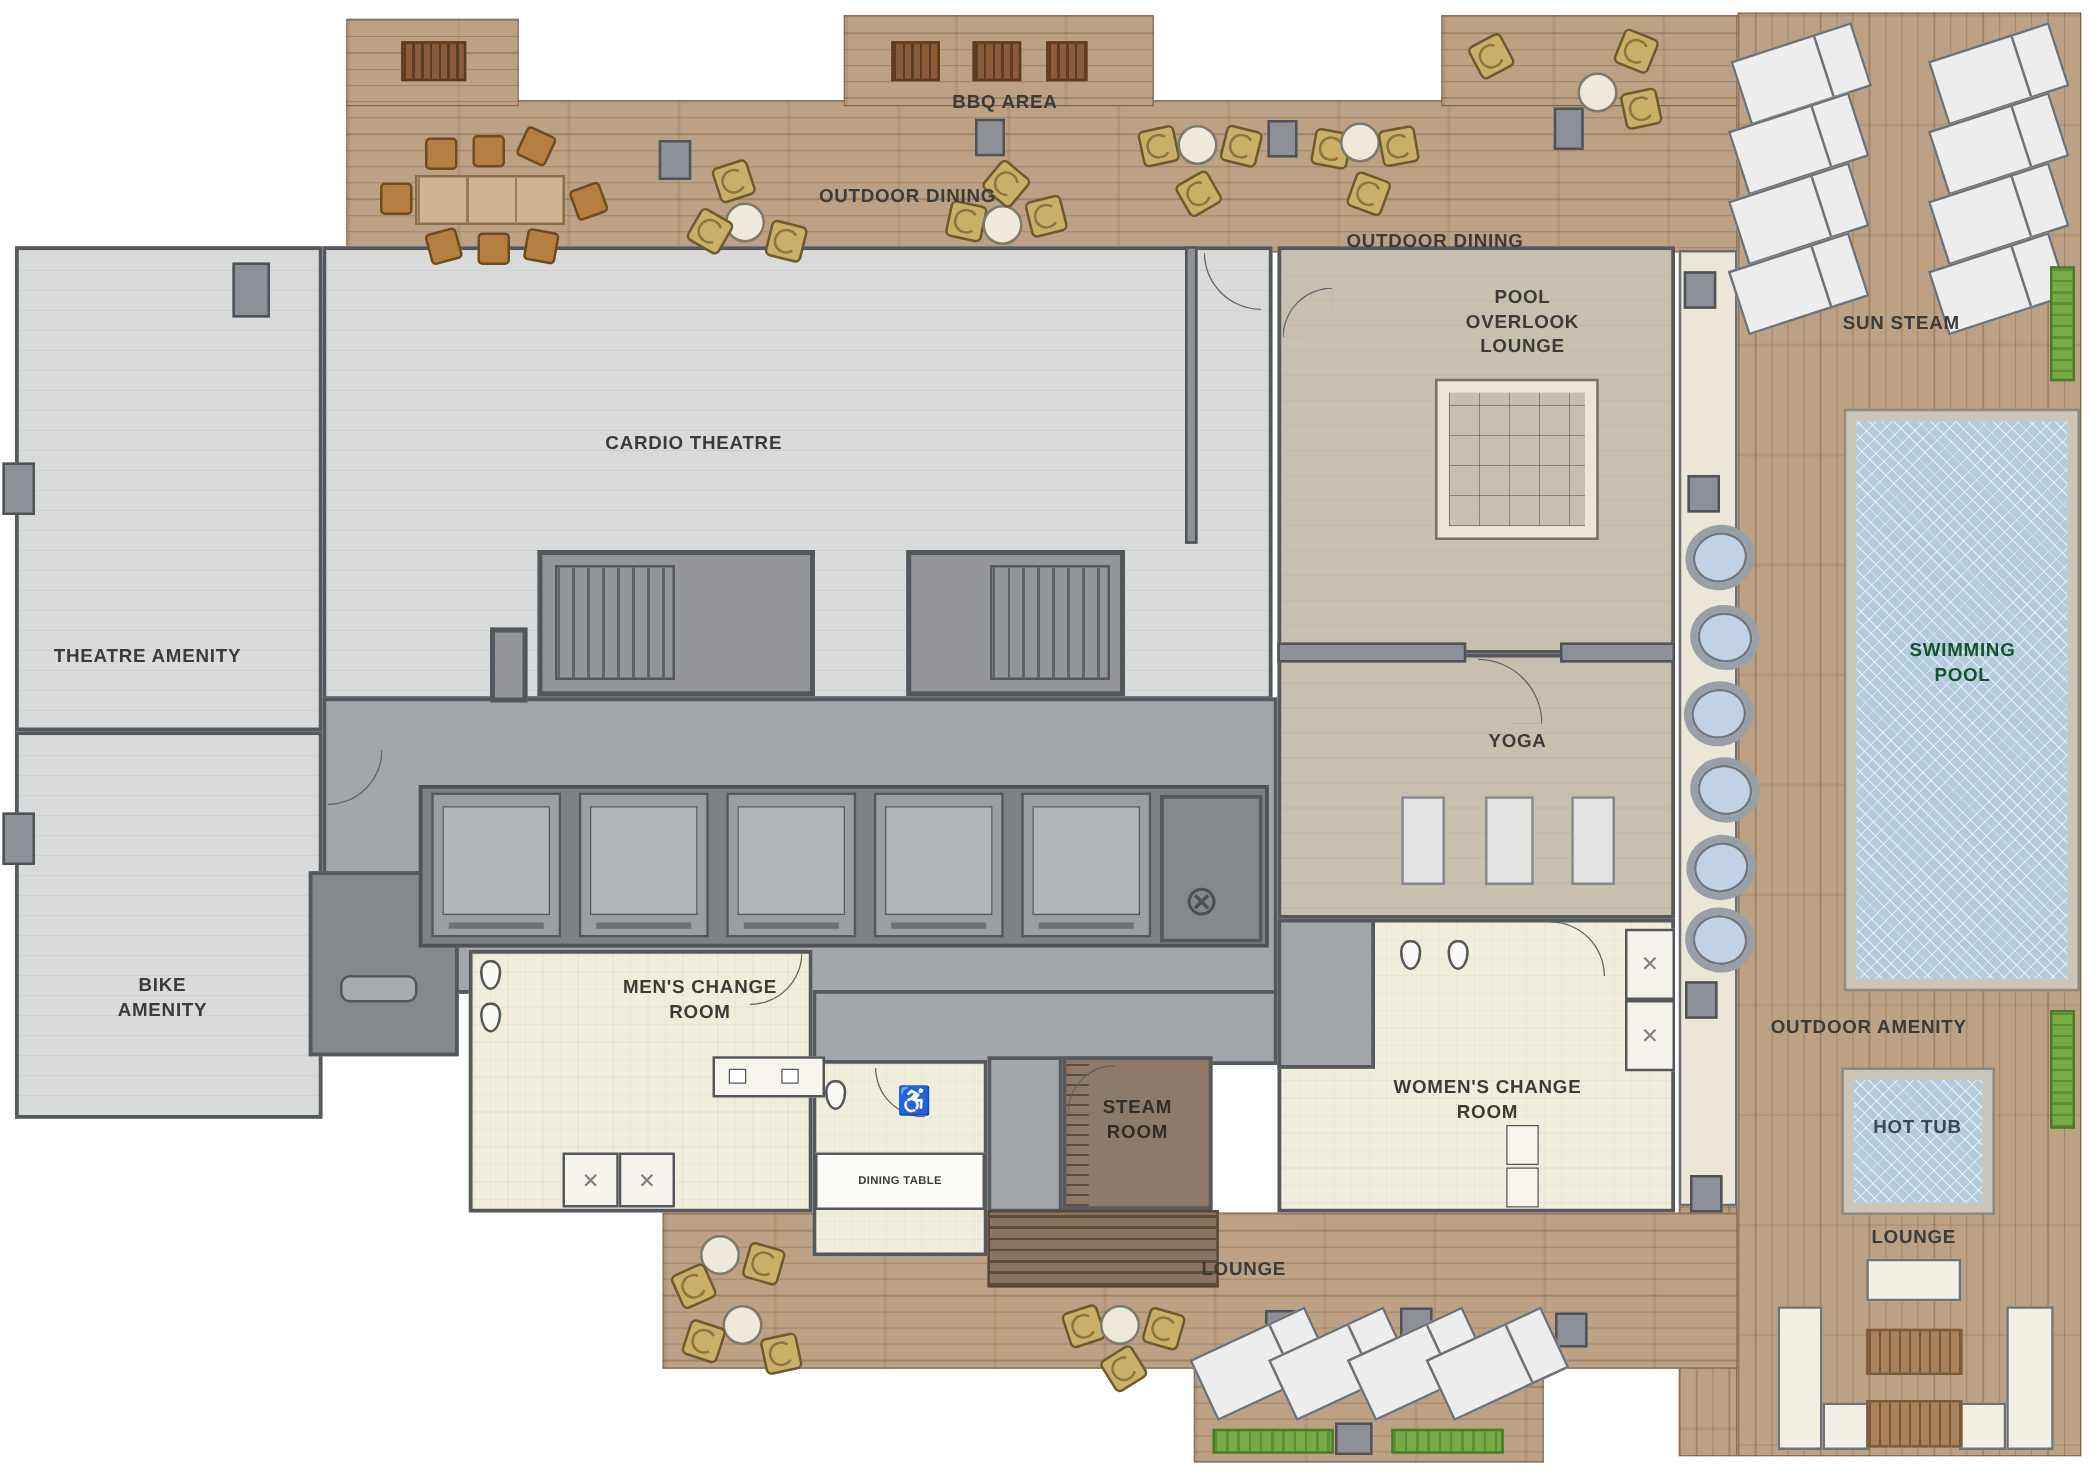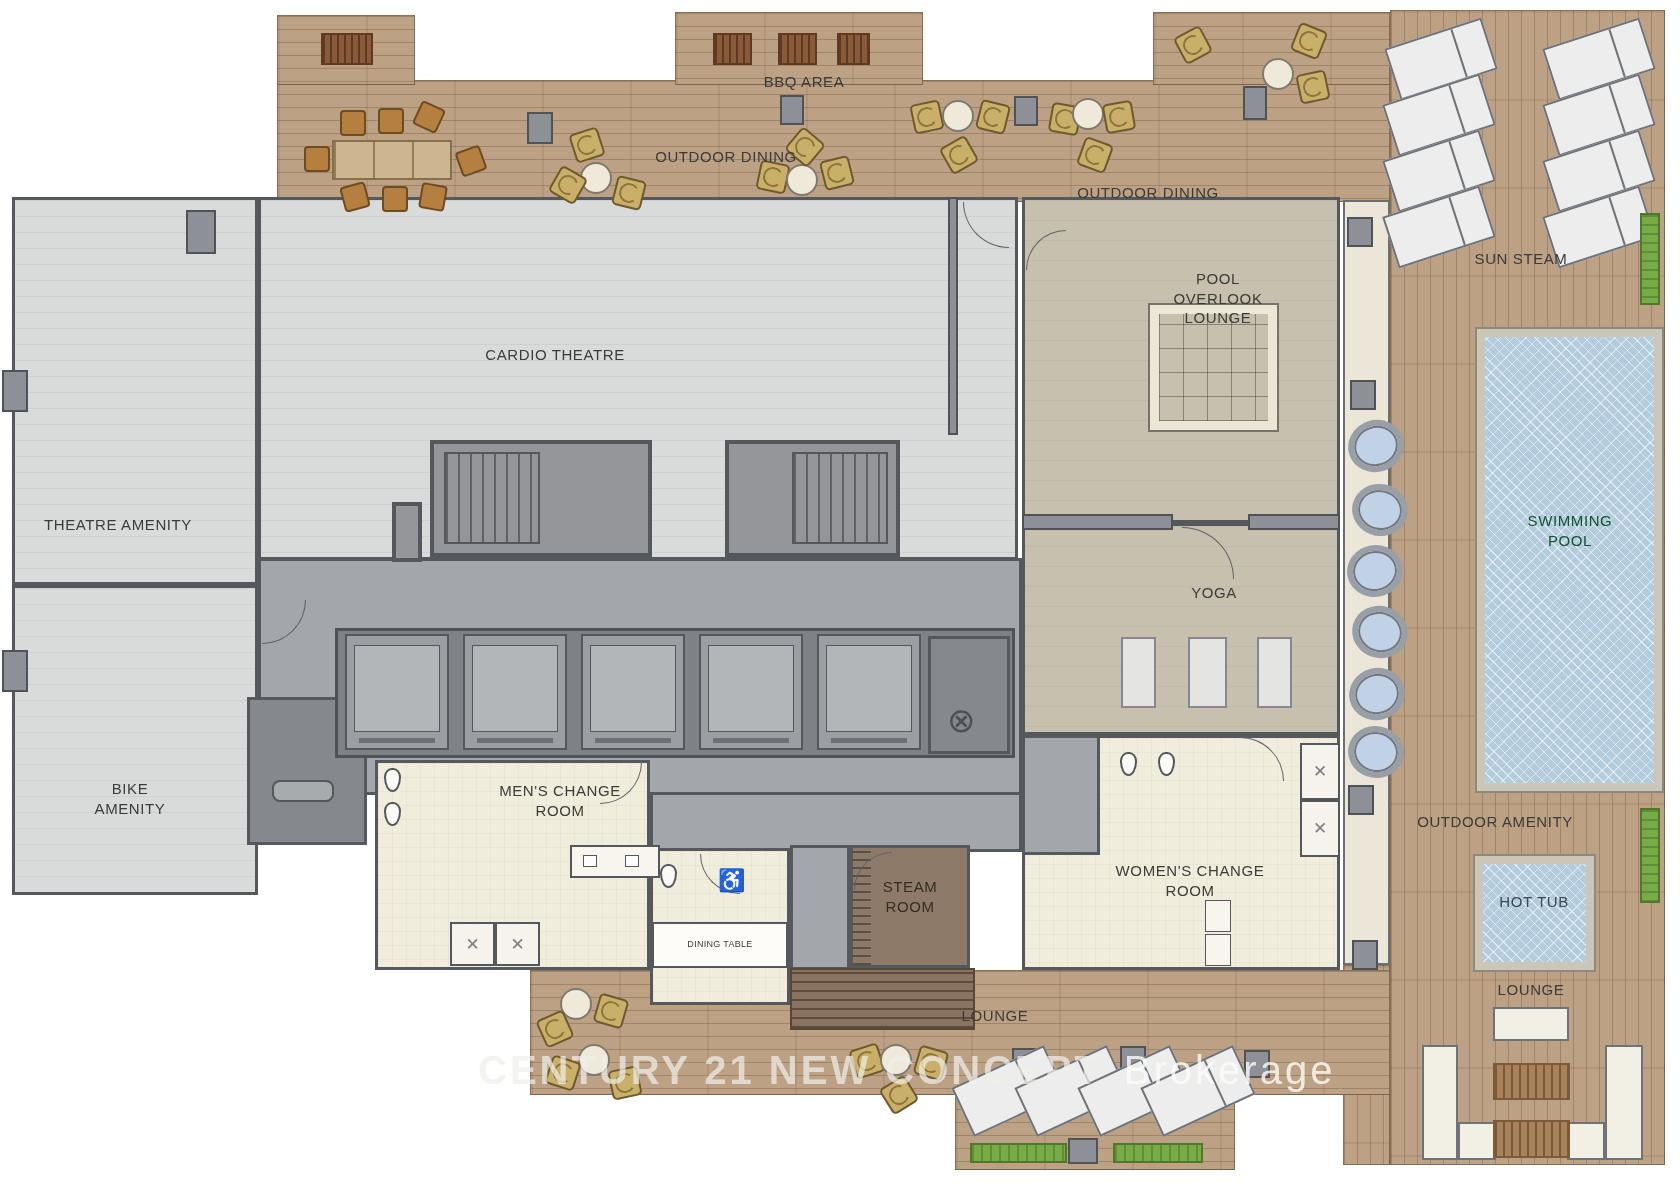--- a/index.html
+++ b/index.html
@@ -23,21 +23,21 @@
   .stairroom{position:absolute;background:#94969a;border:4px solid #54575b;box-sizing:border-box;}
   .stairs{position:absolute;background:repeating-linear-gradient(90deg,#5f6266 0 2px,transparent 2px 12px);border:2px solid #54575b;box-sizing:border-box;}
   .band{position:absolute;background:#7e8185;border:3px solid #4f5256;box-sizing:border-box;}
   .car{position:absolute;background:#9b9ea2;border:2px solid #54575b;box-sizing:border-box;}
   .car::after{content:"";position:absolute;left:7px;right:7px;top:9px;bottom:16px;background:#b3b6b9;border:1px solid #54575b;}
   .car::before{content:"";position:absolute;left:12px;right:12px;bottom:5px;height:5px;background:#6d7074;}
   .pcol{position:absolute;background:#8d9197;border:2px solid #4f5256;box-sizing:border-box;}
   .door{position:absolute;border:1.6px solid #5f6266;border-top:none;border-right:none;border-radius:0 0 0 100%;box-sizing:border-box;}
   
   .lbl{position:absolute;transform:translate(-50%,-50%);font-size:15px;color:#3b3b39;letter-spacing:.6px;
-       white-space:pre-line;text-align:center;line-height:1.3;z-index:40;}
+       white-space:pre-line;text-align:center;line-height:1.3;z-index:40;font-weight:bold;}
   .lbl-tiny{font-size:9px;letter-spacing:.3px;}
   .watermark{position:absolute;z-index:60;font-size:40px;font-weight:bold;letter-spacing:3px;
              color:rgba(238,238,233,.72);white-space:nowrap;}
   .watermark .wm2{color:rgba(252,252,249,.8);font-weight:normal;padding-left:22px;}
   
   .water{position:absolute;background-color:#b3ccdd;border:8px solid #ccc6b8;outline:2px solid #8e897d;box-sizing:border-box;
          background-image:repeating-linear-gradient(45deg,rgba(255,255,255,.55) 0 1px,transparent 1px 7px),
                           repeating-linear-gradient(-45deg,rgba(255,255,255,.45) 0 1px,transparent 1px 9px);}
   
   .lounger{position:absolute;width:102px;height:54px;background:#ecedec;border:2px solid #6f7377;box-sizing:border-box;}
@@ -270,21 +270,21 @@
   <div class="lounger" style="left:958px;top:1064px;transform:rotate(-25deg);"></div>
   <div class="lounger" style="left:1021px;top:1064px;transform:rotate(-25deg);"></div>
   <div class="lounger" style="left:1084px;top:1064px;transform:rotate(-25deg);"></div>
   <div class="lounger" style="left:1147px;top:1064px;transform:rotate(-25deg);"></div>
   <div class="planter" style="left:970px;top:1143px;width:97px;height:20px;"></div>
   <div class="planter" style="left:1113px;top:1143px;width:90px;height:20px;"></div>
 
   <div class="lbl" style="left:804px;top:82px;">BBQ AREA</div>
   <div class="lbl" style="left:726px;top:157px;">OUTDOOR DINING</div>
   <div class="lbl" style="left:1148px;top:193px;">OUTDOOR DINING</div>
-  <div class="lbl" style="left:1218px;top:258px;margin-top:40px;">POOL
+  <div class="lbl" style="left:1218px;top:258px;">POOL
 OVERLOOK
 LOUNGE</div>
   <div class="lbl" style="left:1521px;top:259px;">SUN STEAM</div>
   <div class="lbl" style="left:555px;top:355px;">CARDIO THEATRE</div>
   <div class="lbl" style="left:118px;top:525px;">THEATRE AMENITY</div>
   <div class="lbl" style="left:1570px;top:530px;color:#14532d;z-index:41;">SWIMMING POOL</div>
   <div class="lbl" style="left:1214px;top:593px;">YOGA</div>
   <div class="lbl" style="left:130px;top:798px;">BIKE
 AMENITY</div>
   <div class="lbl" style="left:560px;top:800px;">MEN'S CHANGE
@@ -292,17 +292,14 @@
   <div class="lbl" style="left:910px;top:896px;color:#332d25;z-index:41;">STEAM
 ROOM</div>
   <div class="lbl" style="left:1190px;top:880px;">WOMEN'S CHANGE
 ROOM</div>
   <div class="lbl lbl-tiny" style="left:720px;top:945px;z-index:41;">DINING TABLE</div>
   <div class="lbl" style="left:1495px;top:822px;text-align:center;">OUTDOOR AMENITY</div>
   <div class="lbl" style="left:1534px;top:902px;color:#3c4854;z-index:41;">HOT TUB</div>
   <div class="lbl" style="left:995px;top:1016px;">LOUNGE</div>
   <div class="lbl" style="left:1531px;top:990px;">LOUNGE</div>
 
-  <div class="watermark" style="left:478px;top:1048px;">
-    <span>CENTURY 21 NEW CONCEPT</span><span class="wm2">Brokerage</span>
-  </div>
 
 </div>
 
 </body></html>

